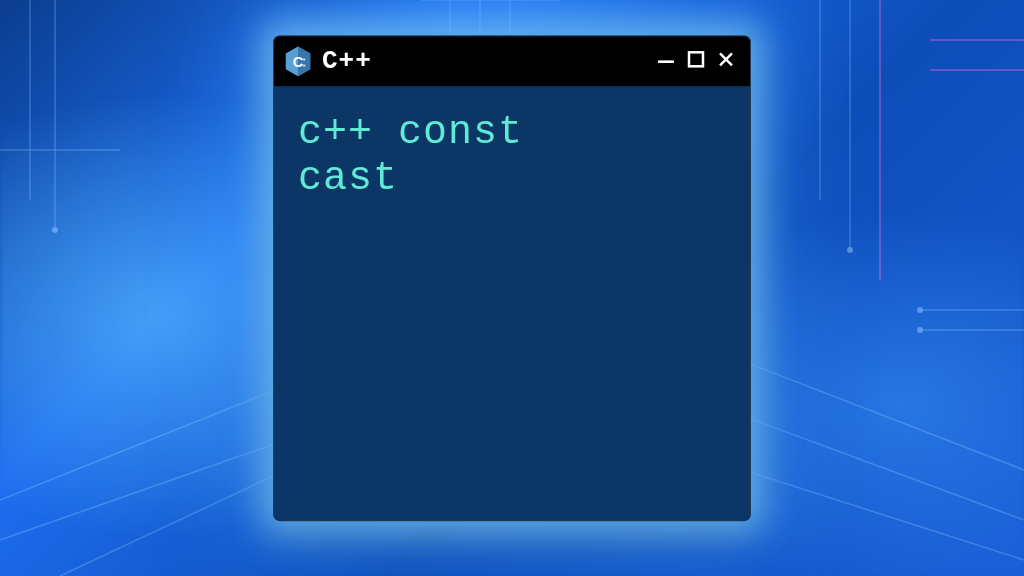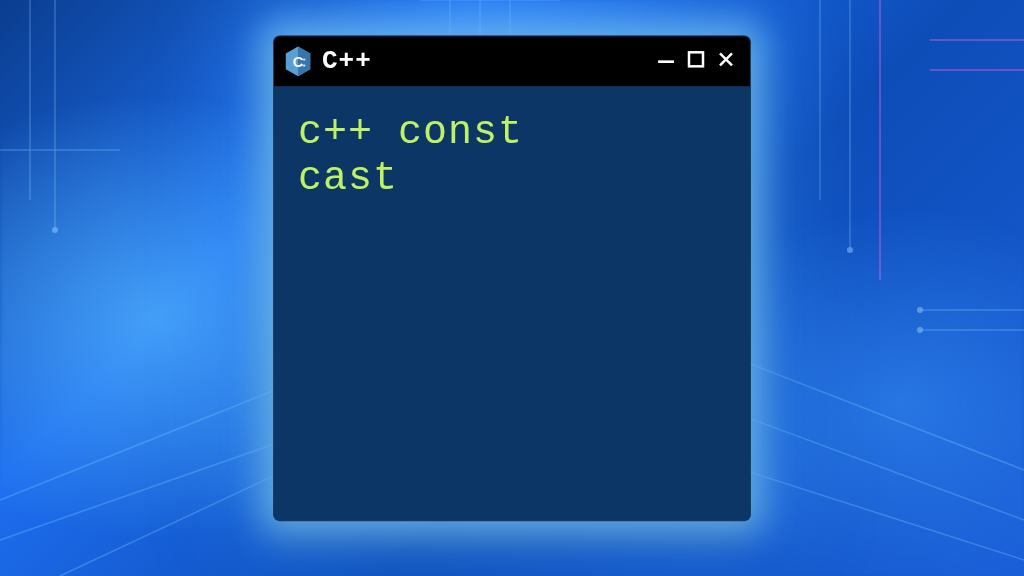--- a/index.html
+++ b/index.html
@@ -74,21 +74,21 @@
     .win-btn {
       cursor: pointer;
       line-height: 1;
       width: 24px;
       text-align: center;
     }
     .content {
       background: #0c3666;
       height: calc(100% - 50px);
       padding: 24px 24px;
-      color: #bef264;
+      color: #5eead4;
       font-family: "Consolas","Courier New",monospace;
       font-size: 40px;
       letter-spacing: 1px;
       line-height: 1.15;
       white-space: pre-line;
     }
   </style>
 </head>
 <body>
 

